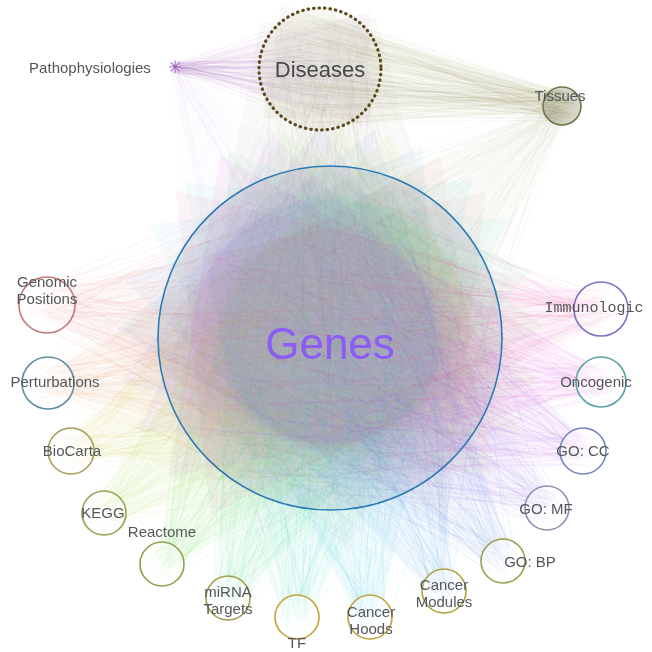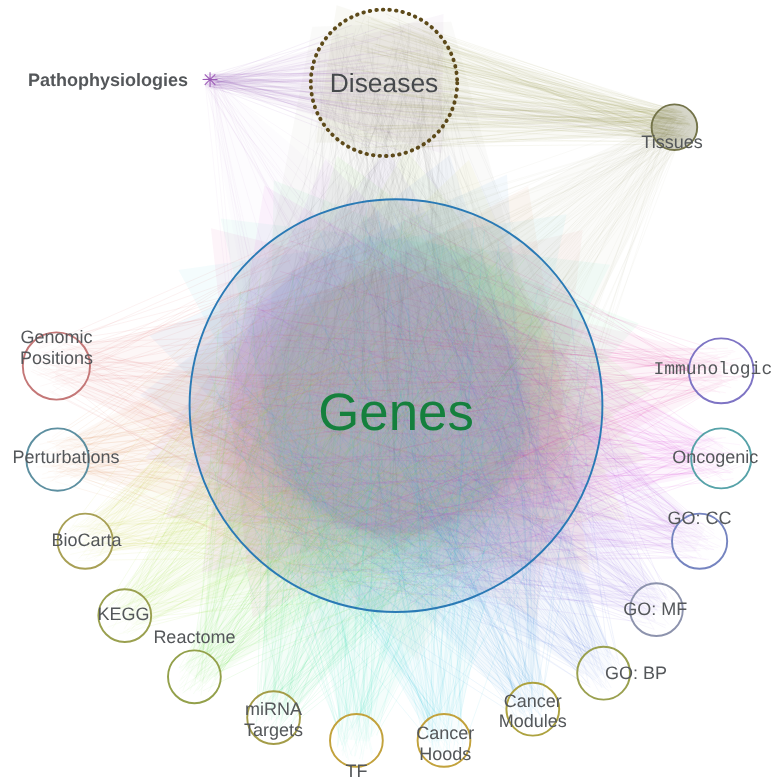--- a/index.html
+++ b/index.html
@@ -1467,38 +1467,38 @@
         <circle cx="370" cy="617" r="22" fill="rgba(255,255,255,0.45)" stroke="#c2a23c" stroke-width="1.6"></circle>
         <circle cx="444" cy="591" r="22" fill="rgba(255,255,255,0.45)" stroke="#ada23f" stroke-width="1.6"></circle>
         <circle cx="503" cy="561" r="22" fill="rgba(255,255,255,0.45)" stroke="#9aa04f" stroke-width="1.6"></circle>
         <circle cx="547" cy="508" r="22" fill="rgba(255,255,255,0.45)" stroke="#8d93ad" stroke-width="1.6"></circle>
         <circle cx="583" cy="451" r="23" fill="rgba(255,255,255,0.45)" stroke="#7584c0" stroke-width="1.6"></circle>
         <circle cx="601" cy="382" r="25" fill="rgba(255,255,255,0.45)" stroke="#56a2a8" stroke-width="1.6"></circle>
         <circle cx="601" cy="309" r="27" fill="rgba(255,255,255,0.45)" stroke="#7e74c4" stroke-width="1.6"></circle>
       </g>
     </svg>
   <div id="label-layer">
-      <div class="label" style="left: 330px; top: 344px; font-size: 44px; color: #15803d;">Genes</div>
+      <div class="label" style="left: 330px; top: 344px; font-size: 44px; color: #8b5cf6;">Genes</div>
       <div class="label" style="left: 320px; top: 70px; font-size: 22px; color: rgb(70, 73, 76);">Diseases</div>
       <div class="star" style="left: 175px; top: 67px; color: rgb(155, 89, 182);">✳</div>
-      <div class="label" style="left: 90px; top: 68px; font-size: 15px; color: rgb(84, 87, 90); font-weight: bold;">Pathophysiologies</div>
-      <div class="label" style="left: 560px; top: 96px; font-size: 15px; color: rgb(84, 87, 90); margin-top: 24px;">Tissues</div>
+      <div class="label" style="left: 90px; top: 68px; font-size: 15px; color: rgb(84, 87, 90);">Pathophysiologies</div>
+      <div class="label" style="left: 560px; top: 96px; font-size: 15px; color: rgb(84, 87, 90);">Tissues</div>
       <div class="label" style="left: 47px; top: 291px;">Genomic
 Positions</div>
       <div class="label" style="left: 55px; top: 382px;">Perturbations</div>
       <div class="label" style="left: 72px; top: 451px;">BioCarta</div>
       <div class="label" style="left: 103px; top: 513px;">KEGG</div>
       <div class="label" style="left: 162px; top: 532px;">Reactome</div>
       <div class="label" style="left: 228px; top: 601px;">miRNA
 Targets</div>
       <div class="label" style="left: 297px; top: 652px;">TF
 Targets</div>
       <div class="label" style="left: 371px; top: 621px;">Cancer
 Hoods</div>
       <div class="label" style="left: 444px; top: 594px;">Cancer
 Modules</div>
       <div class="label" style="left: 502px; top: 562px; margin-left: 28px;">GO: BP</div>
       <div class="label" style="left: 546px; top: 509px; text-align: center;">GO: MF</div>
-      <div class="label" style="left: 583px; top: 433px;">GO: CC</div>
+      <div class="label" style="left: 583px; top: 451px;">GO: CC</div>
       <div class="label" style="left: 596px; top: 382px;">Oncogenic</div>
       <div class="label" style="left: 594px; top: 309px; font-family: Liberation Mono, monospace;">Immunologic</div>
     </div>
 </div>
 
 </body></html>

